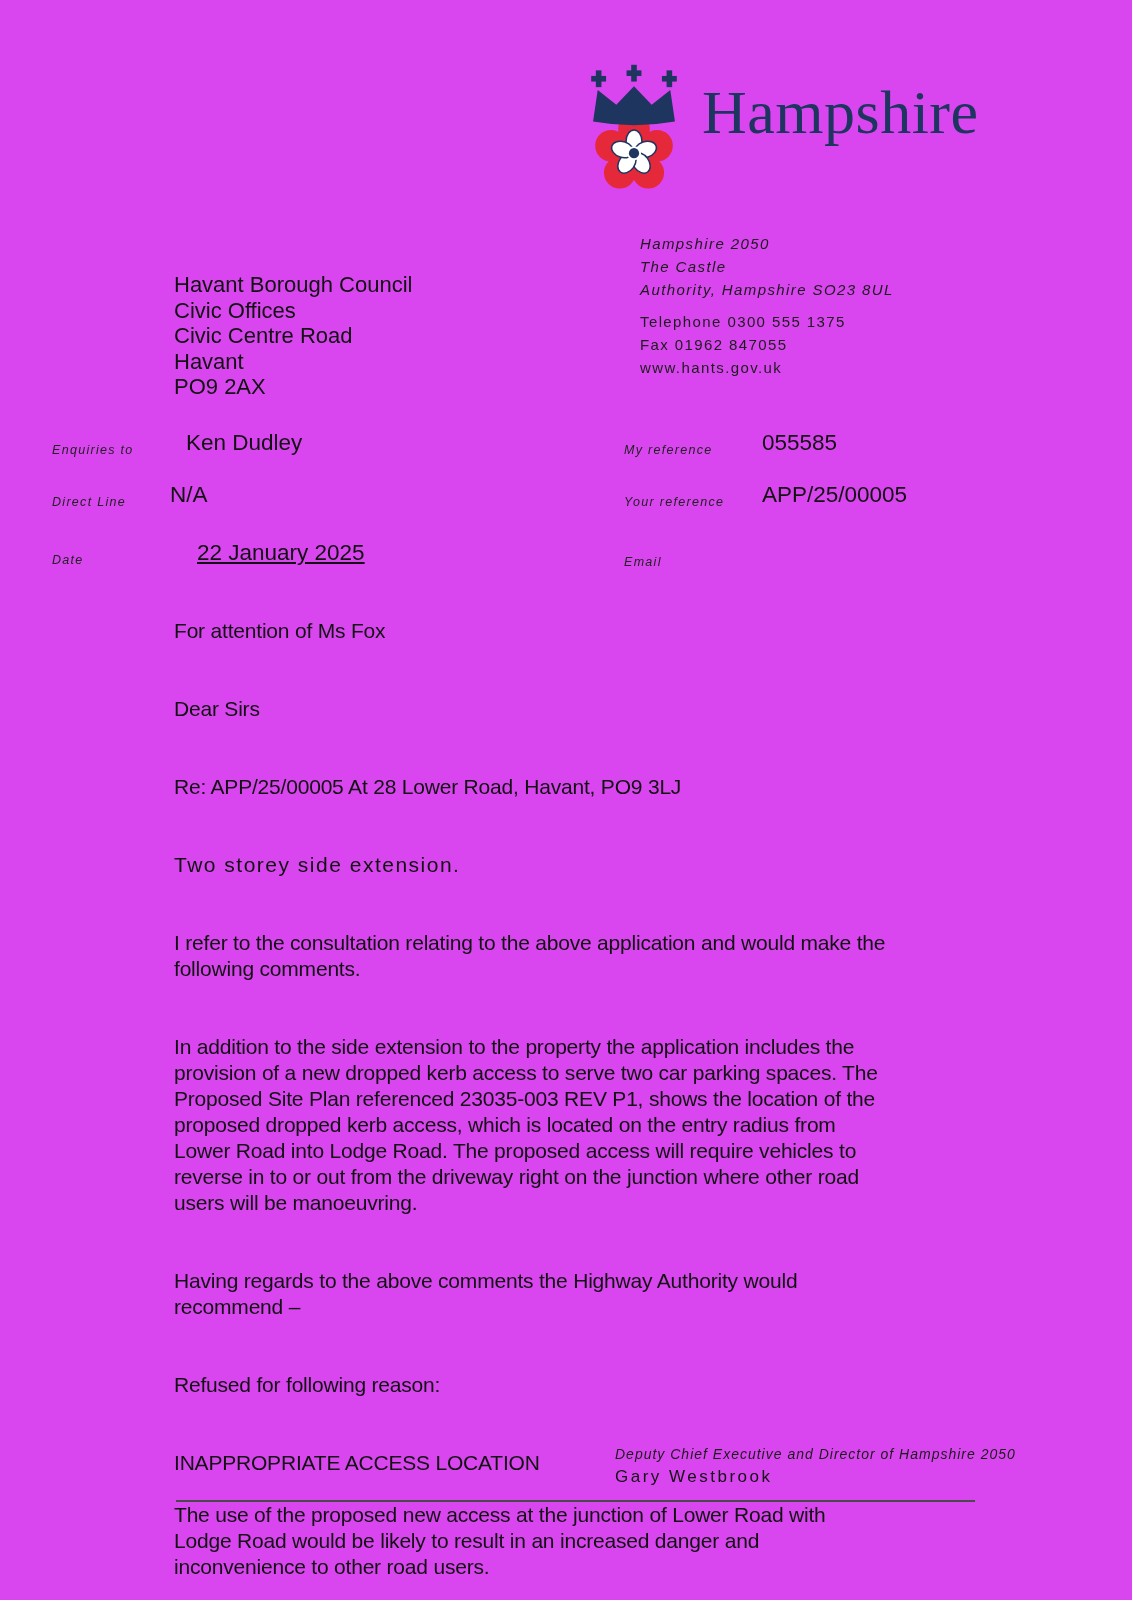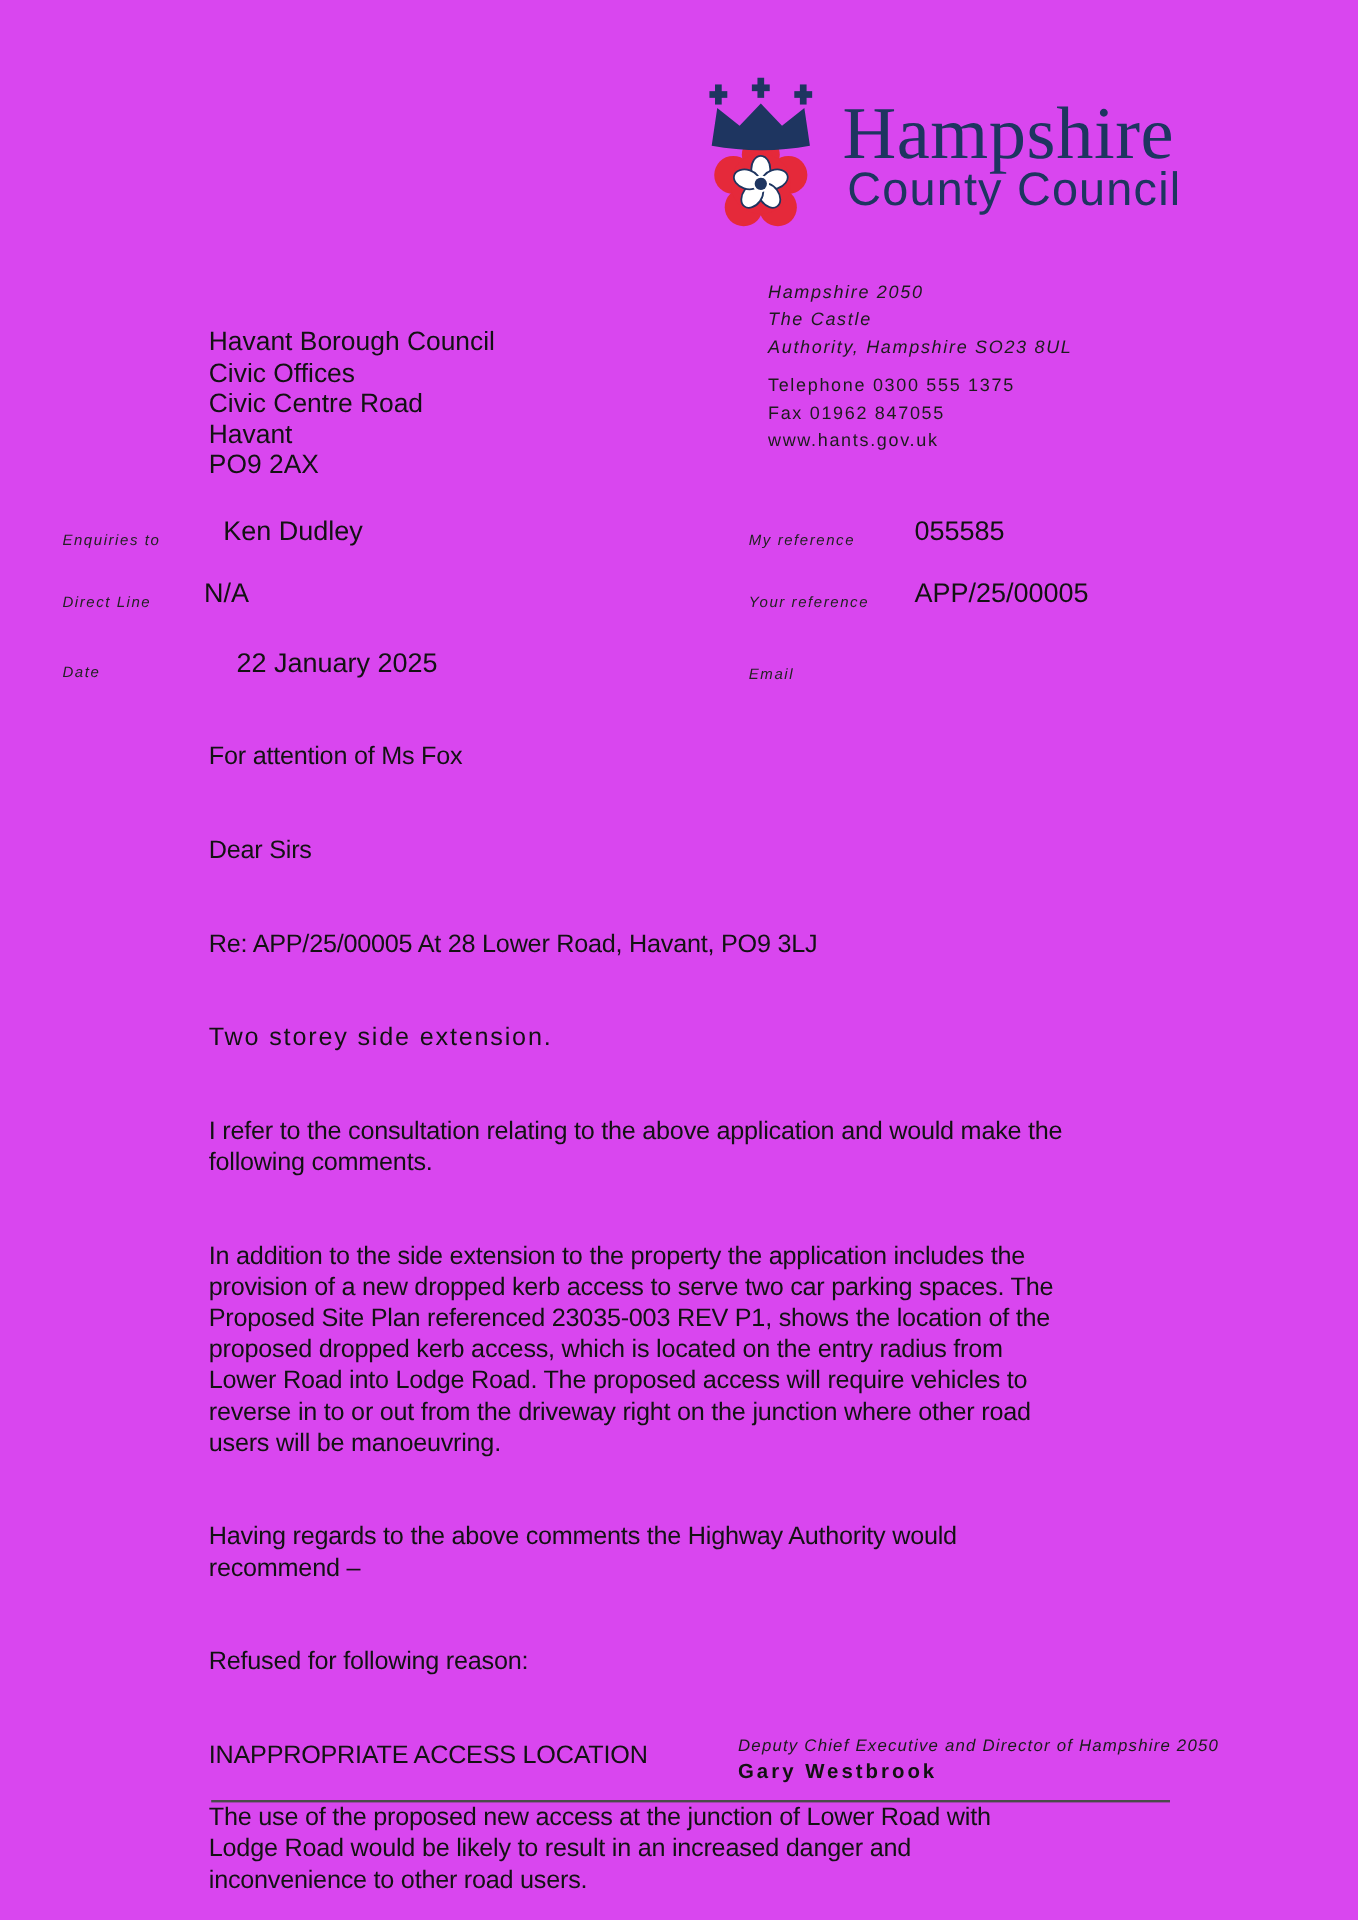--- a/index.html
+++ b/index.html
@@ -74,21 +74,21 @@
     letter-spacing: 1.3px;
     color: #222;
   }
   .ref-value { position: absolute; font-size: 22.5px; }
 
   .lbl-enquiries { left: 52px;  top: 443px; }
   .val-enquiries { left: 186px; top: 430px; }
   .lbl-directline{ left: 52px;  top: 495px; }
   .val-directline{ left: 170px; top: 482px; }
   .lbl-date      { left: 52px;  top: 553px; }
-  .val-date      { left: 197px; top: 540px; }
+  .val-date      { left: 197px; top: 540px; text-decoration: underline; }
   .lbl-myref     { left: 624px; top: 443px; }
   .val-myref     { left: 762px; top: 430px; }
   .lbl-yourref   { left: 624px; top: 495px; }
   .val-yourref   { left: 762px; top: 482px; }
   .lbl-email     { left: 624px; top: 555px; }
   .val-email     { left: 762px; top: 542px; }
 
   
   .letter-body {
     position: absolute;
@@ -107,21 +107,21 @@
   
   .signature { position: absolute; left: 615px; top: 1446px; }
   .sig-title {
     font-size: 14px;
     font-style: italic;
     letter-spacing: 1px;
     color: #1b1b1b;
   }
   .sig-name {
     font-size: 17px;
-    font-weight: bold;
+    font-weight: normal;
     letter-spacing: 2.5px;
     margin-top: 5px;
   }
 
   
   .footer-rule {
     position: absolute;
     left: 176px;
     top: 1500px;
     width: 799px;
@@ -161,21 +161,20 @@
         <rect x="52" y="9" width="16" height="6"></rect>
         <rect x="19" y="9" width="6" height="18"></rect>
         <rect x="14" y="15" width="16" height="6"></rect>
         <rect x="95" y="9" width="6" height="18"></rect>
         <rect x="90" y="15" width="16" height="6"></rect>
         <path d="M16,64 L21,30 L41,46 L60,26 L79,46 L99,30 L104,64 Q60,72 16,64 Z"></path>
       </g>
     </svg>
     <div class="logo-text">
       <div class="logo-name">Hampshire</div>
-      <div class="logo-subname">County Council</div>
     </div>
   </div>
 
   <div class="sender">
     <div class="line addr">Hampshire 2050</div>
     <div class="line addr">The Castle</div>
     <div class="line addr">Authority, Hampshire SO23 8UL</div>
     <div class="contact-group">
       <div class="line">Telephone 0300 555 1375</div>
       <div class="line">Fax 01962 847055</div>

